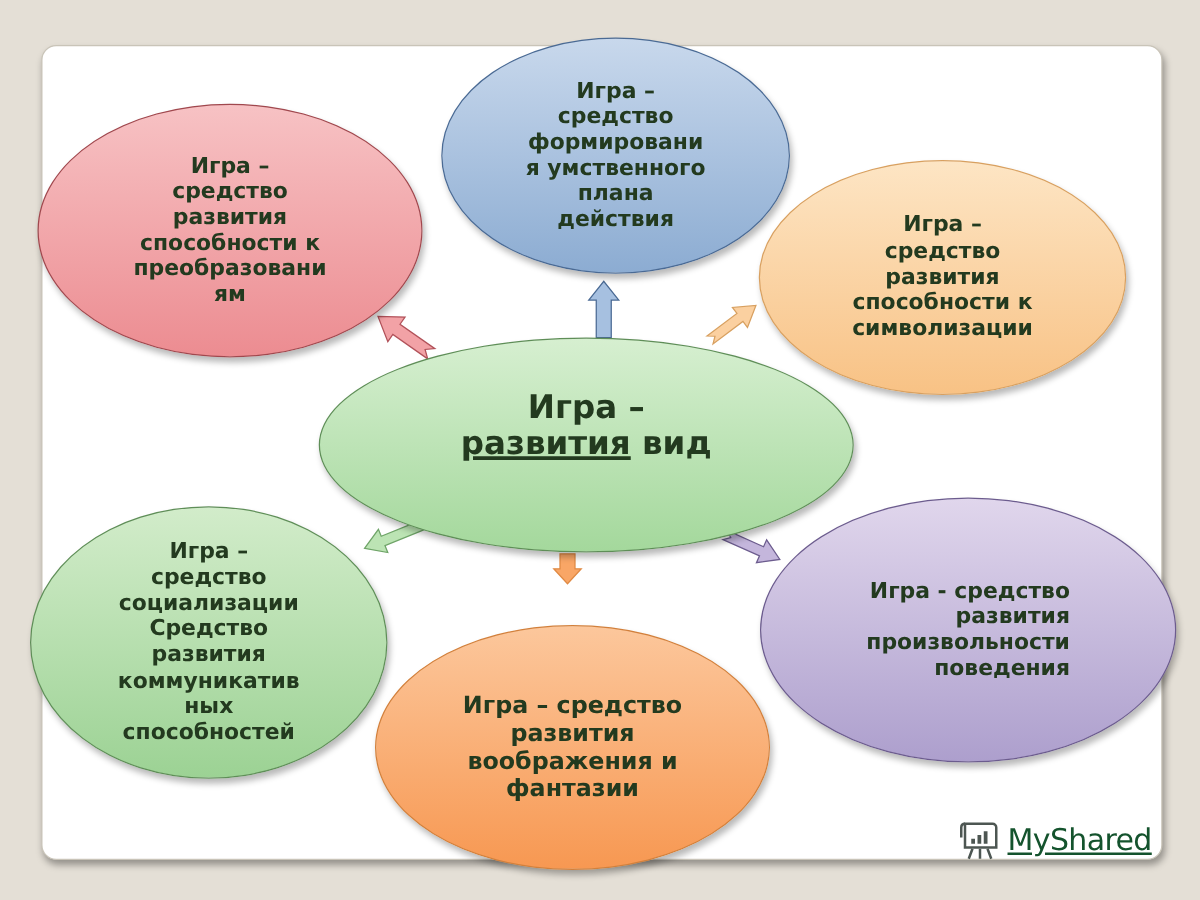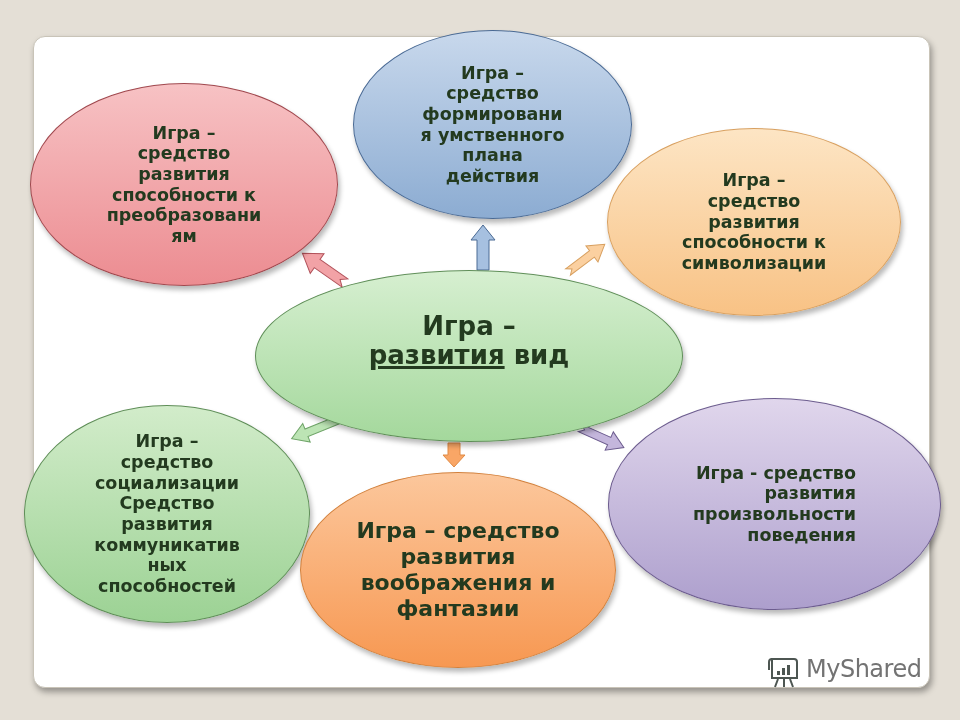--- a/index.html
+++ b/index.html
@@ -54,37 +54,38 @@
     }
     .e-green-center .txt { line-height: 1.13; }
     .e-green-center u { text-decoration: underline; text-decoration-thickness: 3px; }
     .e-green-left {
       left: 24px; top: 405px; width: 286px; height: 218px;
       background: linear-gradient(#d2ecca, #9cd294);
       border: 1px solid #5f8e58;
       font-size: 17.5px;
     }
     .e-orange {
-      left: 300px; top: 472px; width: 316px; height: 196px;
+      left: 300px; top: 500px; width: 316px; height: 196px;
       background: linear-gradient(#fcc79c, #f79852);
       border: 1px solid #d2803c;
-      font-size: 22px;
+      font-size: 19px;
     }
     .e-purple {
       left: 608px; top: 398px; width: 333px; height: 212px;
       background: linear-gradient(#e0d6ec, #ad9fcd);
       border: 1px solid #6c5c8e;
       font-size: 17.5px;
       text-align: right;
     }
     .arrow { position: absolute; }
     .logo {
       position: absolute; left: 768px; top: 655px;
-      display: flex; align-items: flex-start; gap: 4px;
-      color: #737373;
+      display: flex; align-items: center; gap: 4px;
+      color: #14532d;
+      text-decoration: underline;
     }
     .logo-text { font-family: "DejaVu Sans", sans-serif; font-size: 24px; letter-spacing: -0.5px; }
   </style>
 </head>
 <body>
 
 <div class="slide"></div>
 
 <svg class="arrow" width="960" height="720" style="left:0;top:0;pointer-events:none;">
 

